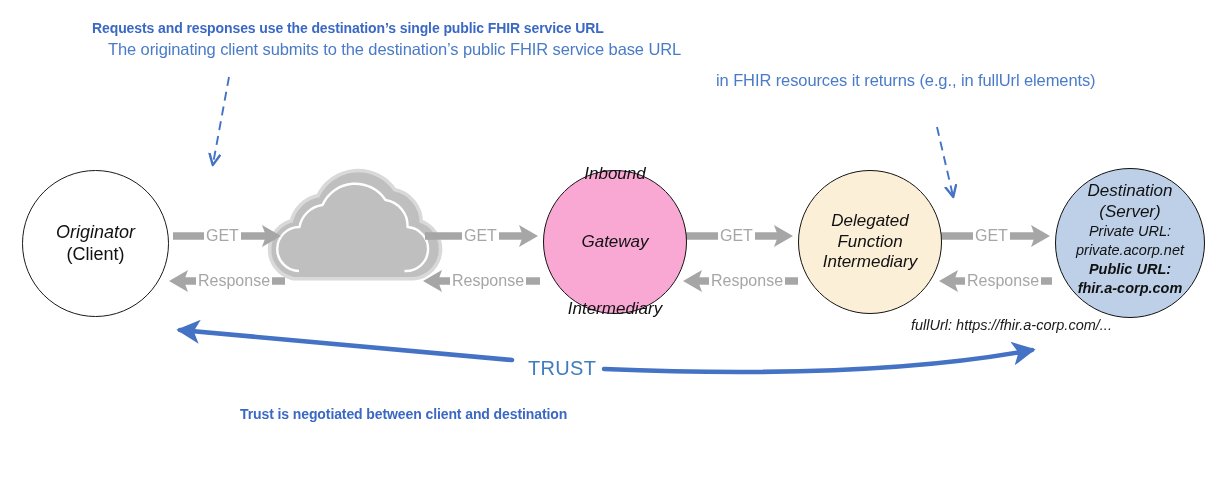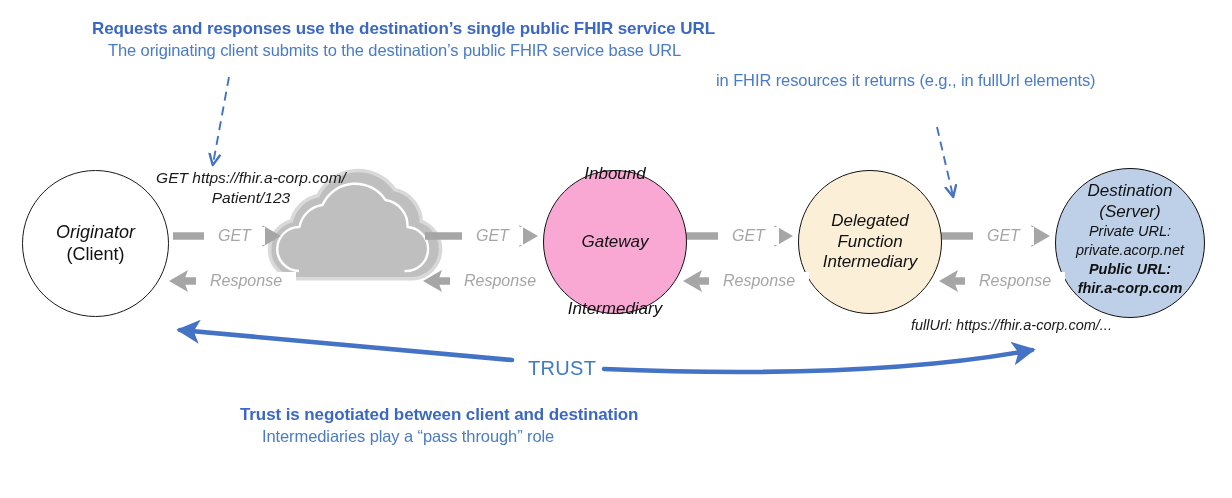--- a/index.html
+++ b/index.html
@@ -28,21 +28,21 @@
   
   .callout {
     position: absolute;
     color: #4a7bc8;
     line-height: 1.30;
     white-space: nowrap;
   }
   .callout .hdr {
     font-weight: bold;
     color: #3b68c4;
-    font-size: 17px;
+    font-size: 14px;
     letter-spacing: -0.1px;
     margin-top: 48px;
   }
   .callout .sub {
     font-weight: normal;
     color: #4a7bc8;
     font-size: 16.5px;
     letter-spacing: -0.1px;
   }
   #callout-top-left  { left: 92px;  top: 18px;  }
@@ -95,22 +95,21 @@
     padding-top: 12px;
   }
 
   
   .flow-label {
     position: absolute;
     color: #a6a6a6;
     font-size: 16px;
     white-space: nowrap;
     background: #ffffff;
-    padding: 0 14px;
-    font-style: italic;
+    padding: 0 2px;
   }
   .flow-label.resp { font-size: 16px; }
 
   
   .anno {
     position: absolute;
     font-style: italic;
     color: #1a1a1a;
     white-space: nowrap;
   }
@@ -236,21 +235,20 @@
     <span class="hdr">Requests and responses use the destination’s single public FHIR service URL</span>
     <span class="sub">The originating client submits to the destination’s public FHIR service base URL</span>
   </div>
 
   <div class="callout" id="callout-top-right">
     <span class="sub">in FHIR resources it returns (e.g., in fullUrl elements)</span>
   </div>
 
   <div class="callout" id="callout-bottom">
     <span class="hdr">Trust is negotiated between client and destination</span>
-    <span class="sub">Intermediaries play a “pass through” role</span>
   </div>
 
   <div class="node" id="node-originator">
     <span class="ln">Originator</span>
     <span class="ln plain">(Client)</span>
   </div>
 
   <div class="node" id="node-inbound">
     <span class="ln">Inbound</span>
     <span class="ln">Gateway</span>
@@ -277,22 +275,18 @@
 
   <div class="flow-label" style="left:462px; top:227px;">GET</div>
   <div class="flow-label resp" style="left:450px; top:272px;">Response</div>
 
   <div class="flow-label" style="left:718px; top:227px;">GET</div>
   <div class="flow-label resp" style="left:709px; top:272px;">Response</div>
 
   <div class="flow-label" style="left:973px; top:227px;">GET</div>
   <div class="flow-label resp" style="left:965px; top:272px;">Response</div>
 
-  <div class="anno" id="anno-get-url">
-    <span>GET https://fhir.a-corp.com/</span>
-    <span>Patient/123</span>
-  </div>
 
   <div class="anno" id="anno-fullurl">fullUrl: https://fhir.a-corp.com/...</div>
 
   <div id="label-trust">TRUST</div>
 
 </div>
 
 </body></html>

